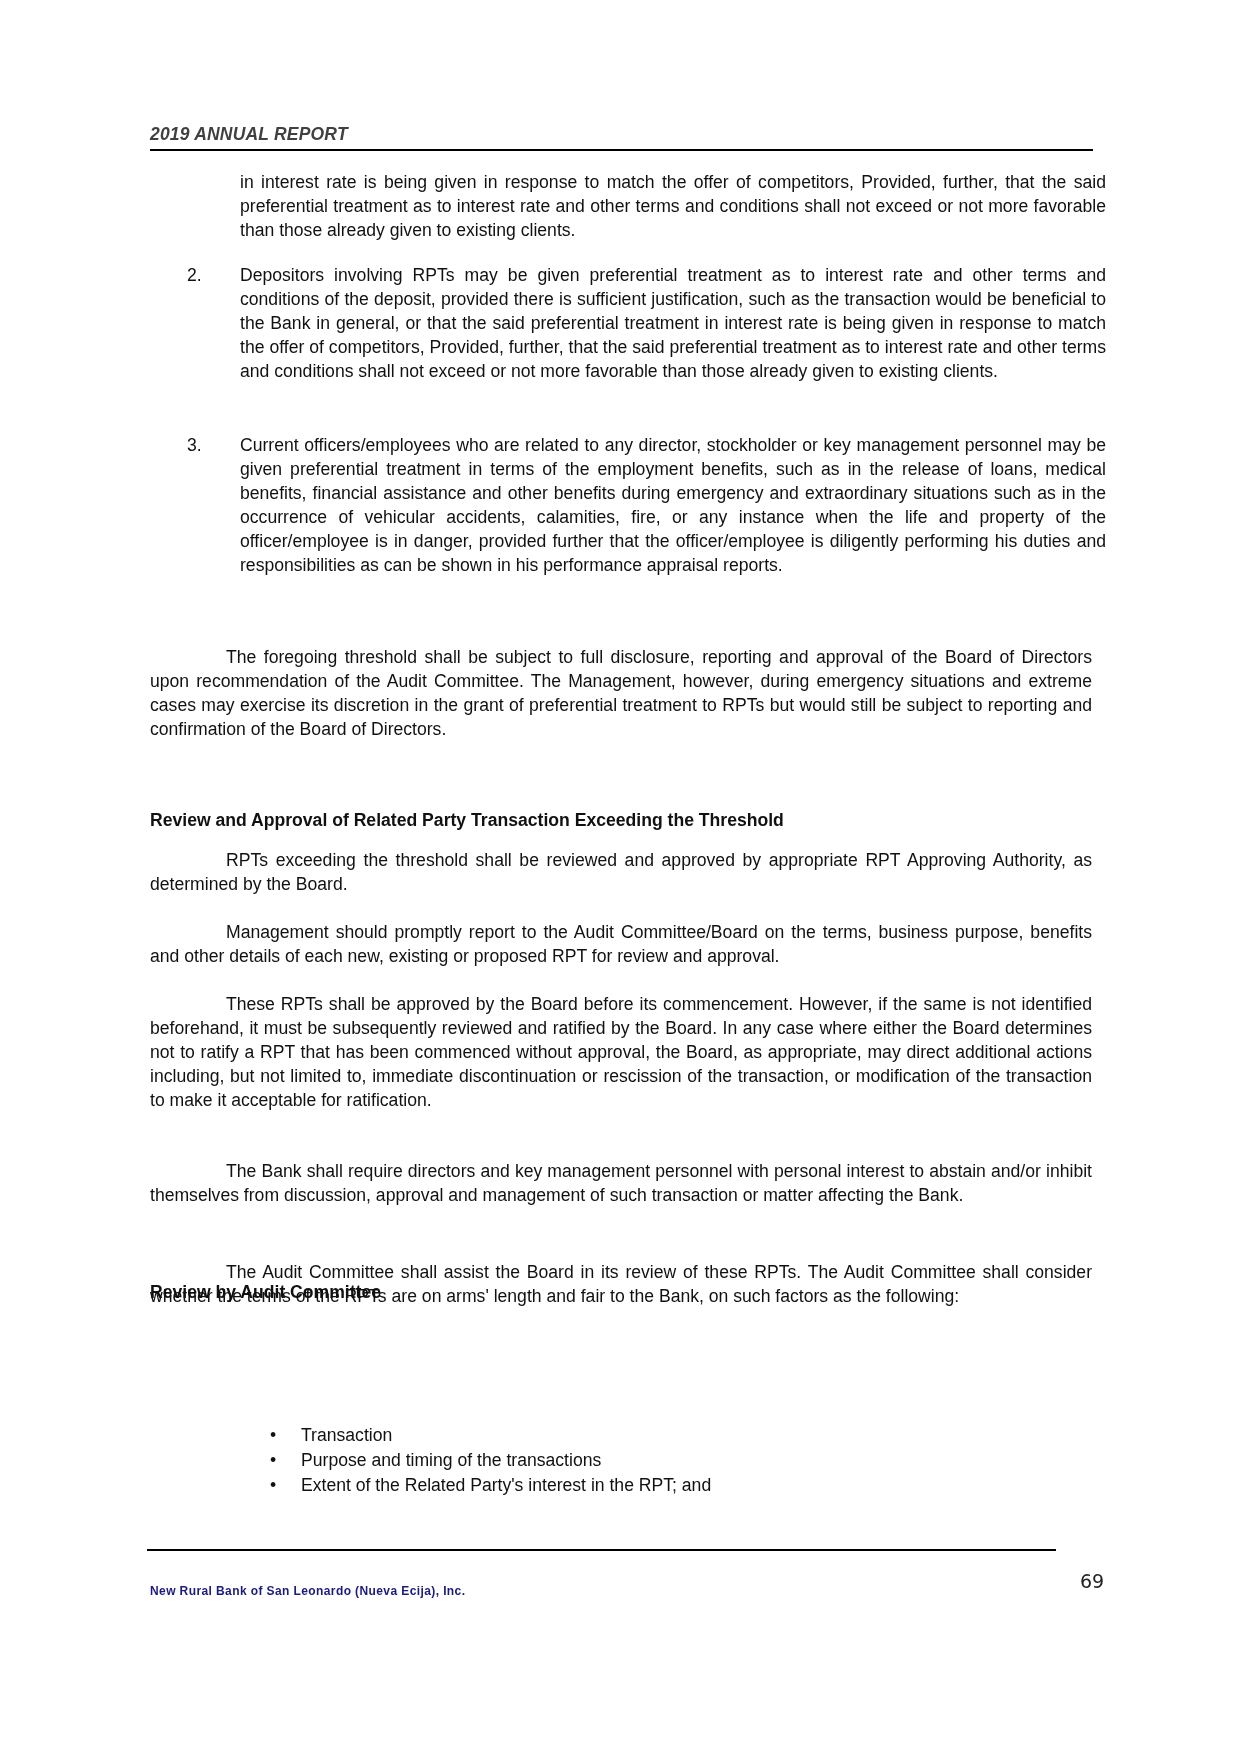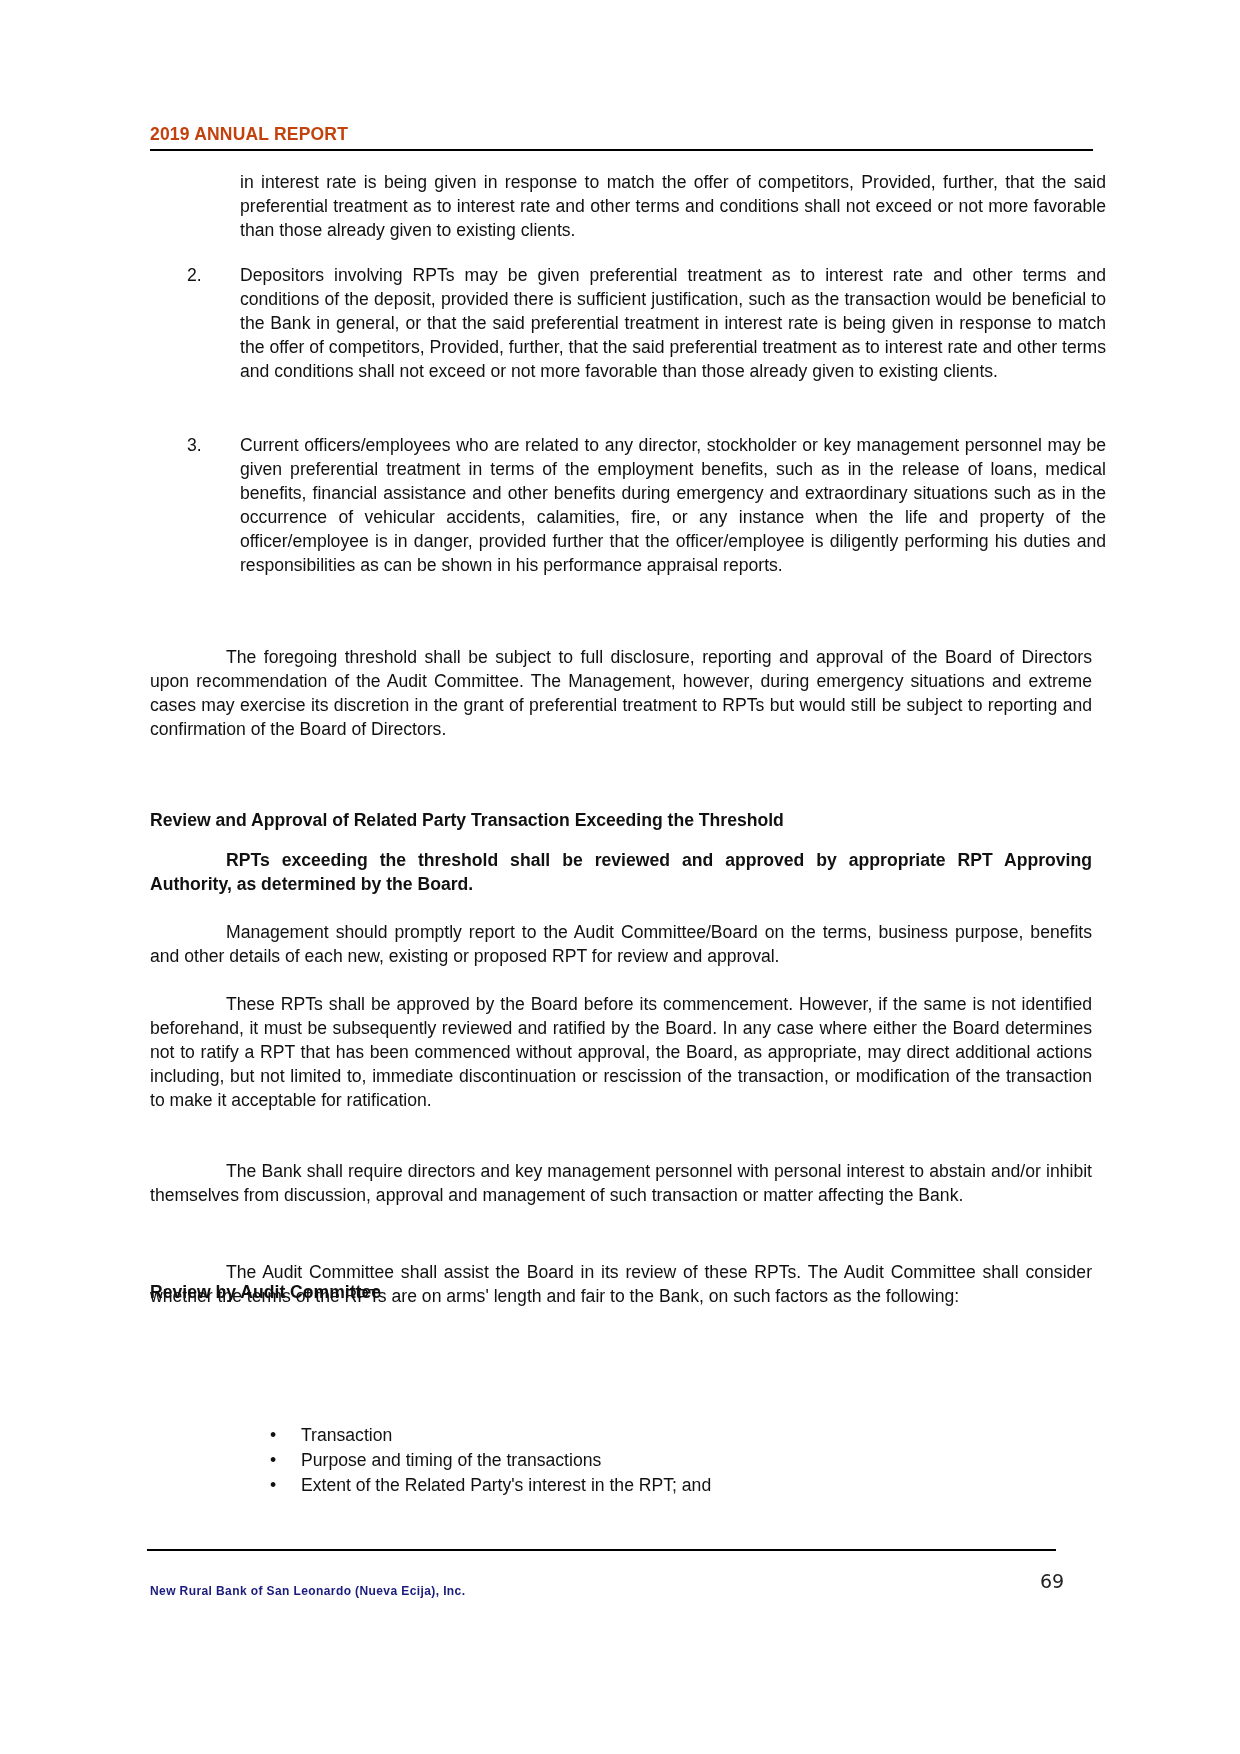--- a/index.html
+++ b/index.html
@@ -1,49 +1,49 @@
 <!DOCTYPE html>
 <html><head>
 <meta charset="utf-8">
 <style>
   html, body { margin:0; padding:0; background:#ffffff; }
   body { width:1240px; height:1754px; position:relative; overflow:hidden;
          font-family:"Liberation Sans", sans-serif; color:#111111; }
   .abs { position:absolute; }
-  .hdr-title { left:150px; top:124px; font-size:17.5px; font-weight:bold; color:#c2410c; letter-spacing:0.2px; }
+  .hdr-title { left:150px; top:124px; font-size:17.5px; font-weight:bold; color:#404040; letter-spacing:0.2px;font-style:italic; }
   .rule { background:#000; height:2px; }
   .txt { font-size:17.6px; line-height:24px; text-align:justify; text-align-last:left; }
   .cont { left:240px; width:866px; }
   .num { font-size:17.6px; line-height:24px; }
   .para { left:150px; width:942px; text-indent:76px; }
   .heading { left:150px; font-size:17.6px; font-weight:bold; line-height:24px; }
   .bullet-row { left:264px; font-size:17.6px; line-height:24px; }
   .bullet-dot { position:absolute; left:0; top:0; width:18px; text-align:center; }
   .bullet-text { position:absolute; left:37px; top:0; white-space:nowrap; }
   .ftr-title { left:150px; top:1584px; font-size:12px; font-weight:bold; color:#1b1b7d; letter-spacing:0.4px; }
-  .page-num { left:1040px; top:1570px; font-size:19px; color:#222; font-family:"DejaVu Sans", sans-serif; }
+  .page-num { left:1080px; top:1570px; font-size:19px; color:#222; font-family:"DejaVu Sans", sans-serif; }
 </style>
 </head>
 <body>
 
 <div class="abs hdr-title">2019 ANNUAL REPORT</div>
 <div class="abs rule" style="left:150px; top:149px; width:943px;"></div>
 
 <div class="abs txt cont" style="top:170px;">in interest rate is being given in response to match the offer of competitors, Provided, further, that the said preferential treatment as to interest rate and other terms and conditions shall not exceed or not more favorable than those already given to existing clients.</div>
 
 <div class="abs num" style="left:187px; top:263px;">2.</div>
 <div class="abs txt cont" style="top:263px;">Depositors involving RPTs may be given preferential treatment as to interest rate and other terms and conditions of the deposit, provided there is sufficient justification, such as the transaction would be beneficial to the Bank in general, or that the said preferential treatment in interest rate is being given in response to match the offer of competitors, Provided, further, that the said preferential treatment as to interest rate and other terms and conditions shall not exceed or not more favorable than those already given to existing clients.</div>
 
 <div class="abs num" style="left:187px; top:433px;">3.</div>
 <div class="abs txt cont" style="top:433px;">Current officers/employees who are related to any director, stockholder or key management personnel may be given preferential treatment in terms of the employment benefits, such as in the release of loans, medical benefits, financial assistance and other benefits during emergency and extraordinary situations such as in the occurrence of vehicular accidents, calamities, fire, or any instance when the life and property of the officer/employee is in danger, provided further that the officer/employee is diligently performing his duties and responsibilities as can be shown in his performance appraisal reports.</div>
 
 <div class="abs txt para" style="top:645px;">The foregoing threshold shall be subject to full disclosure, reporting and approval of the Board of Directors upon recommendation of the Audit Committee. The Management, however, during emergency situations and extreme cases may exercise its discretion in the grant of preferential treatment to RPTs but would still be subject to reporting and confirmation of the Board of Directors.</div>
 
 <div class="abs heading" style="top:808px;">Review and Approval of Related Party Transaction Exceeding the Threshold</div>
-<div class="abs txt para" style="top:848px;font-weight:bold;">RPTs exceeding the threshold shall be reviewed and approved by appropriate RPT Approving Authority, as determined by the Board.</div>
+<div class="abs txt para" style="top:848px;">RPTs exceeding the threshold shall be reviewed and approved by appropriate RPT Approving Authority, as determined by the Board.</div>
 <div class="abs txt para" style="top:920px;">Management should promptly report to the Audit Committee/Board on the terms, business purpose, benefits and other details of each new, existing or proposed RPT for review and approval.</div>
 <div class="abs txt para" style="top:992px;">These RPTs shall be approved by the Board before its commencement. However, if the same is not identified beforehand, it must be subsequently reviewed and ratified by the Board. In any case where either the Board determines not to ratify a RPT that has been commenced without approval, the Board, as appropriate, may direct additional actions including, but not limited to, immediate discontinuation or rescission of the transaction, or modification of the transaction to make it acceptable for ratification.</div>
 <div class="abs txt para" style="top:1159px;">The Bank shall require directors and key management personnel with personal interest to abstain and/or inhibit themselves from discussion, approval and management of such transaction or matter affecting the Bank.</div>
 
 <div class="abs heading" style="top:1280px;">Review by Audit Committee</div>
 <div class="abs txt para" style="top:1260px;">The Audit Committee shall assist the Board in its review of these RPTs. The Audit Committee shall consider whether the terms of the RPTs are on arms' length and fair to the Bank, on such factors as the following:</div>
 
 <div class="abs bullet-row" style="top:1423px;">
   <span class="bullet-dot">•</span>
   <span class="bullet-text">Transaction</span>

